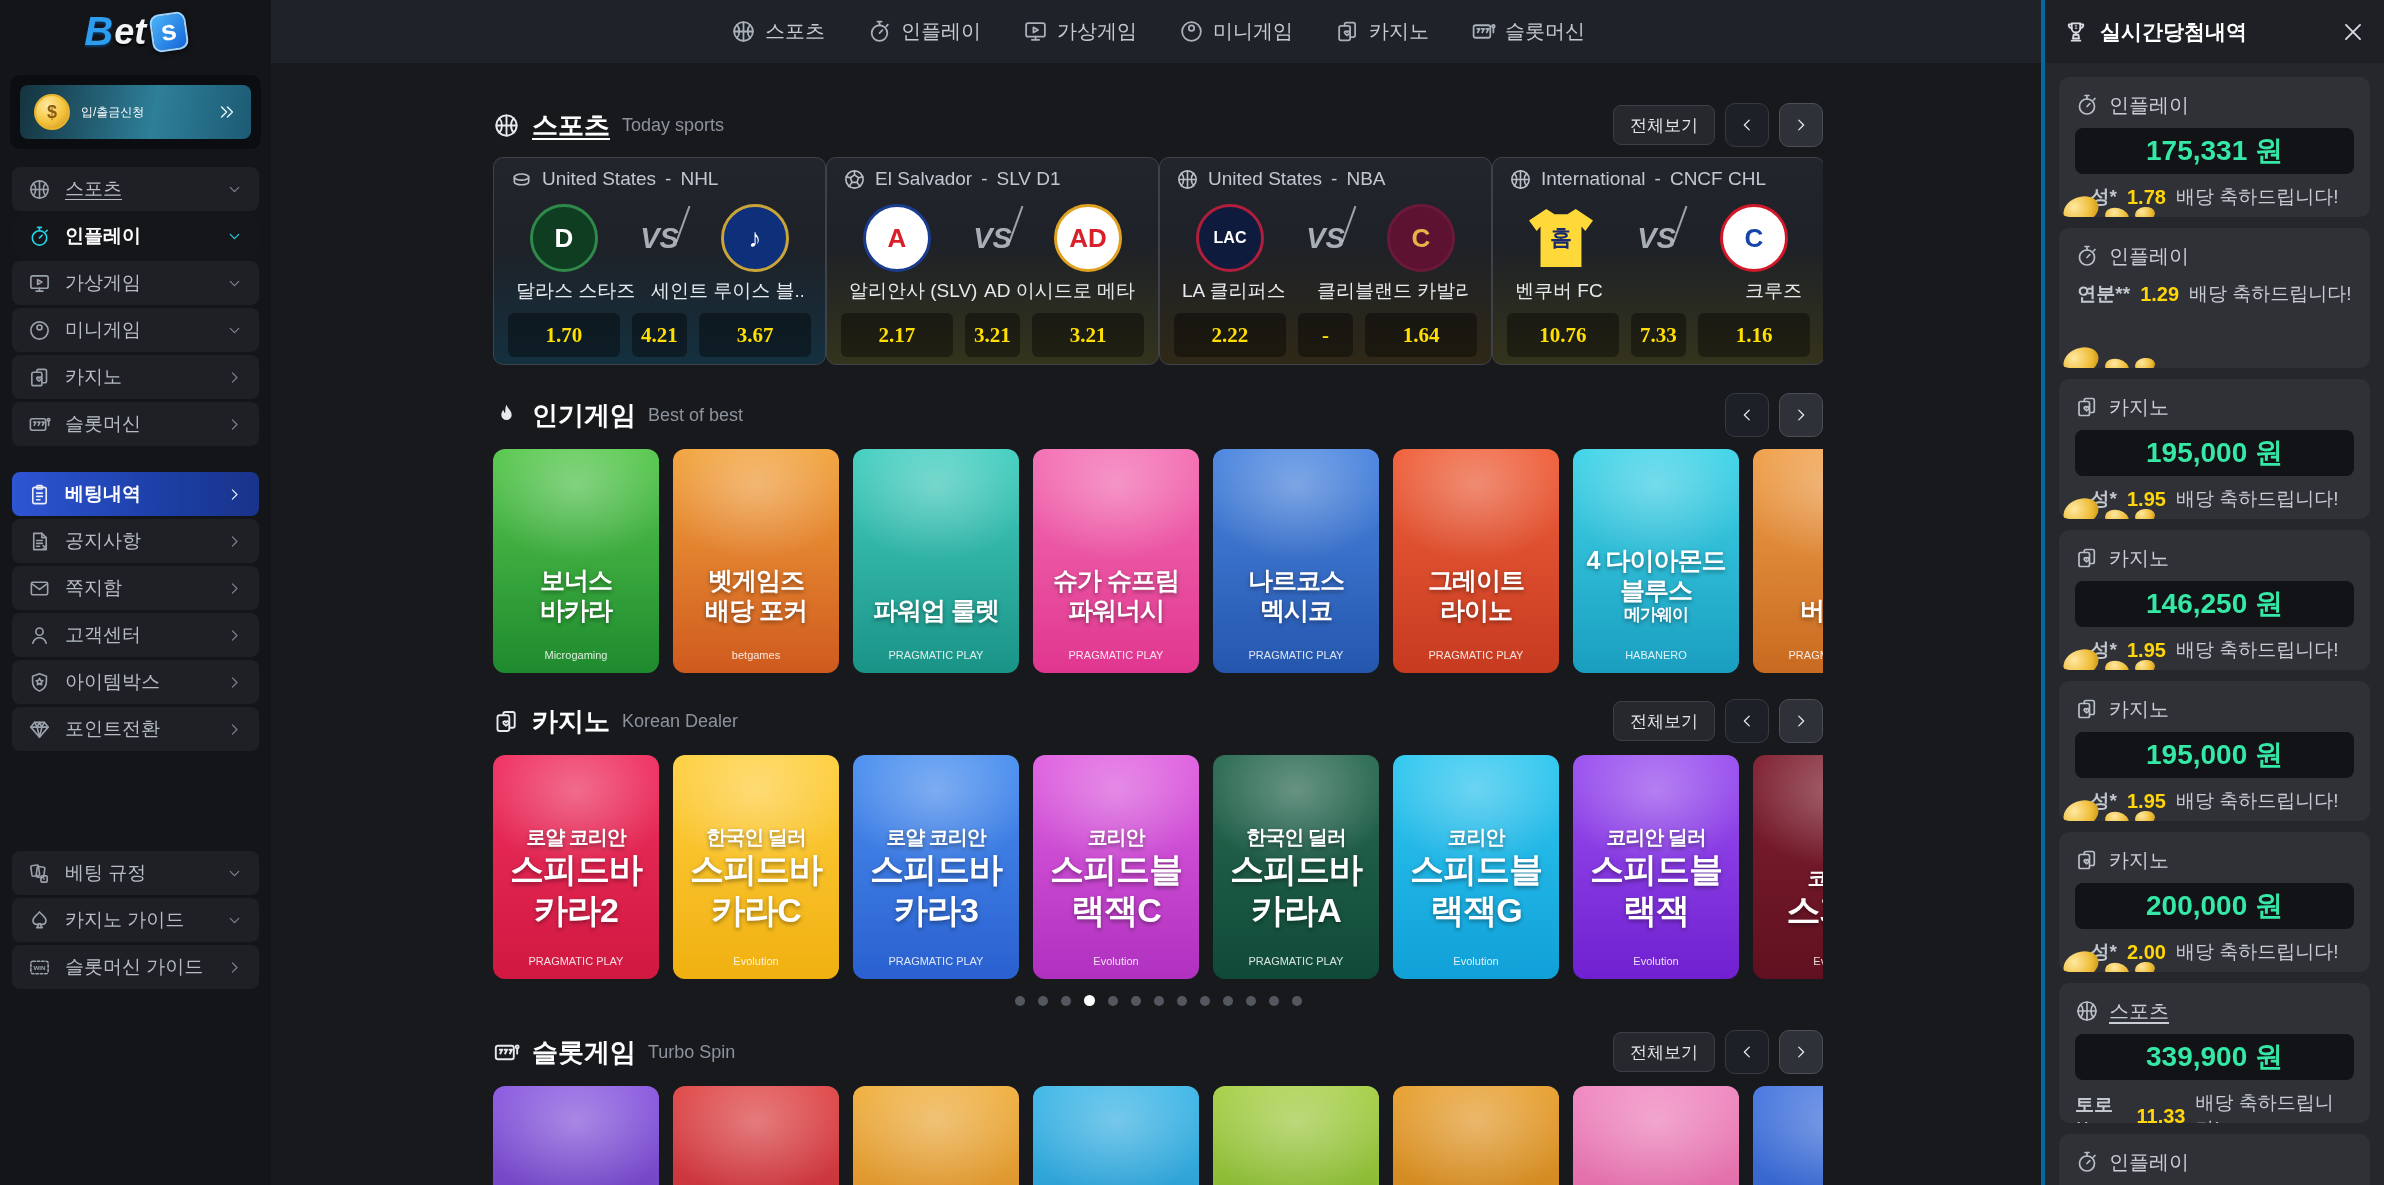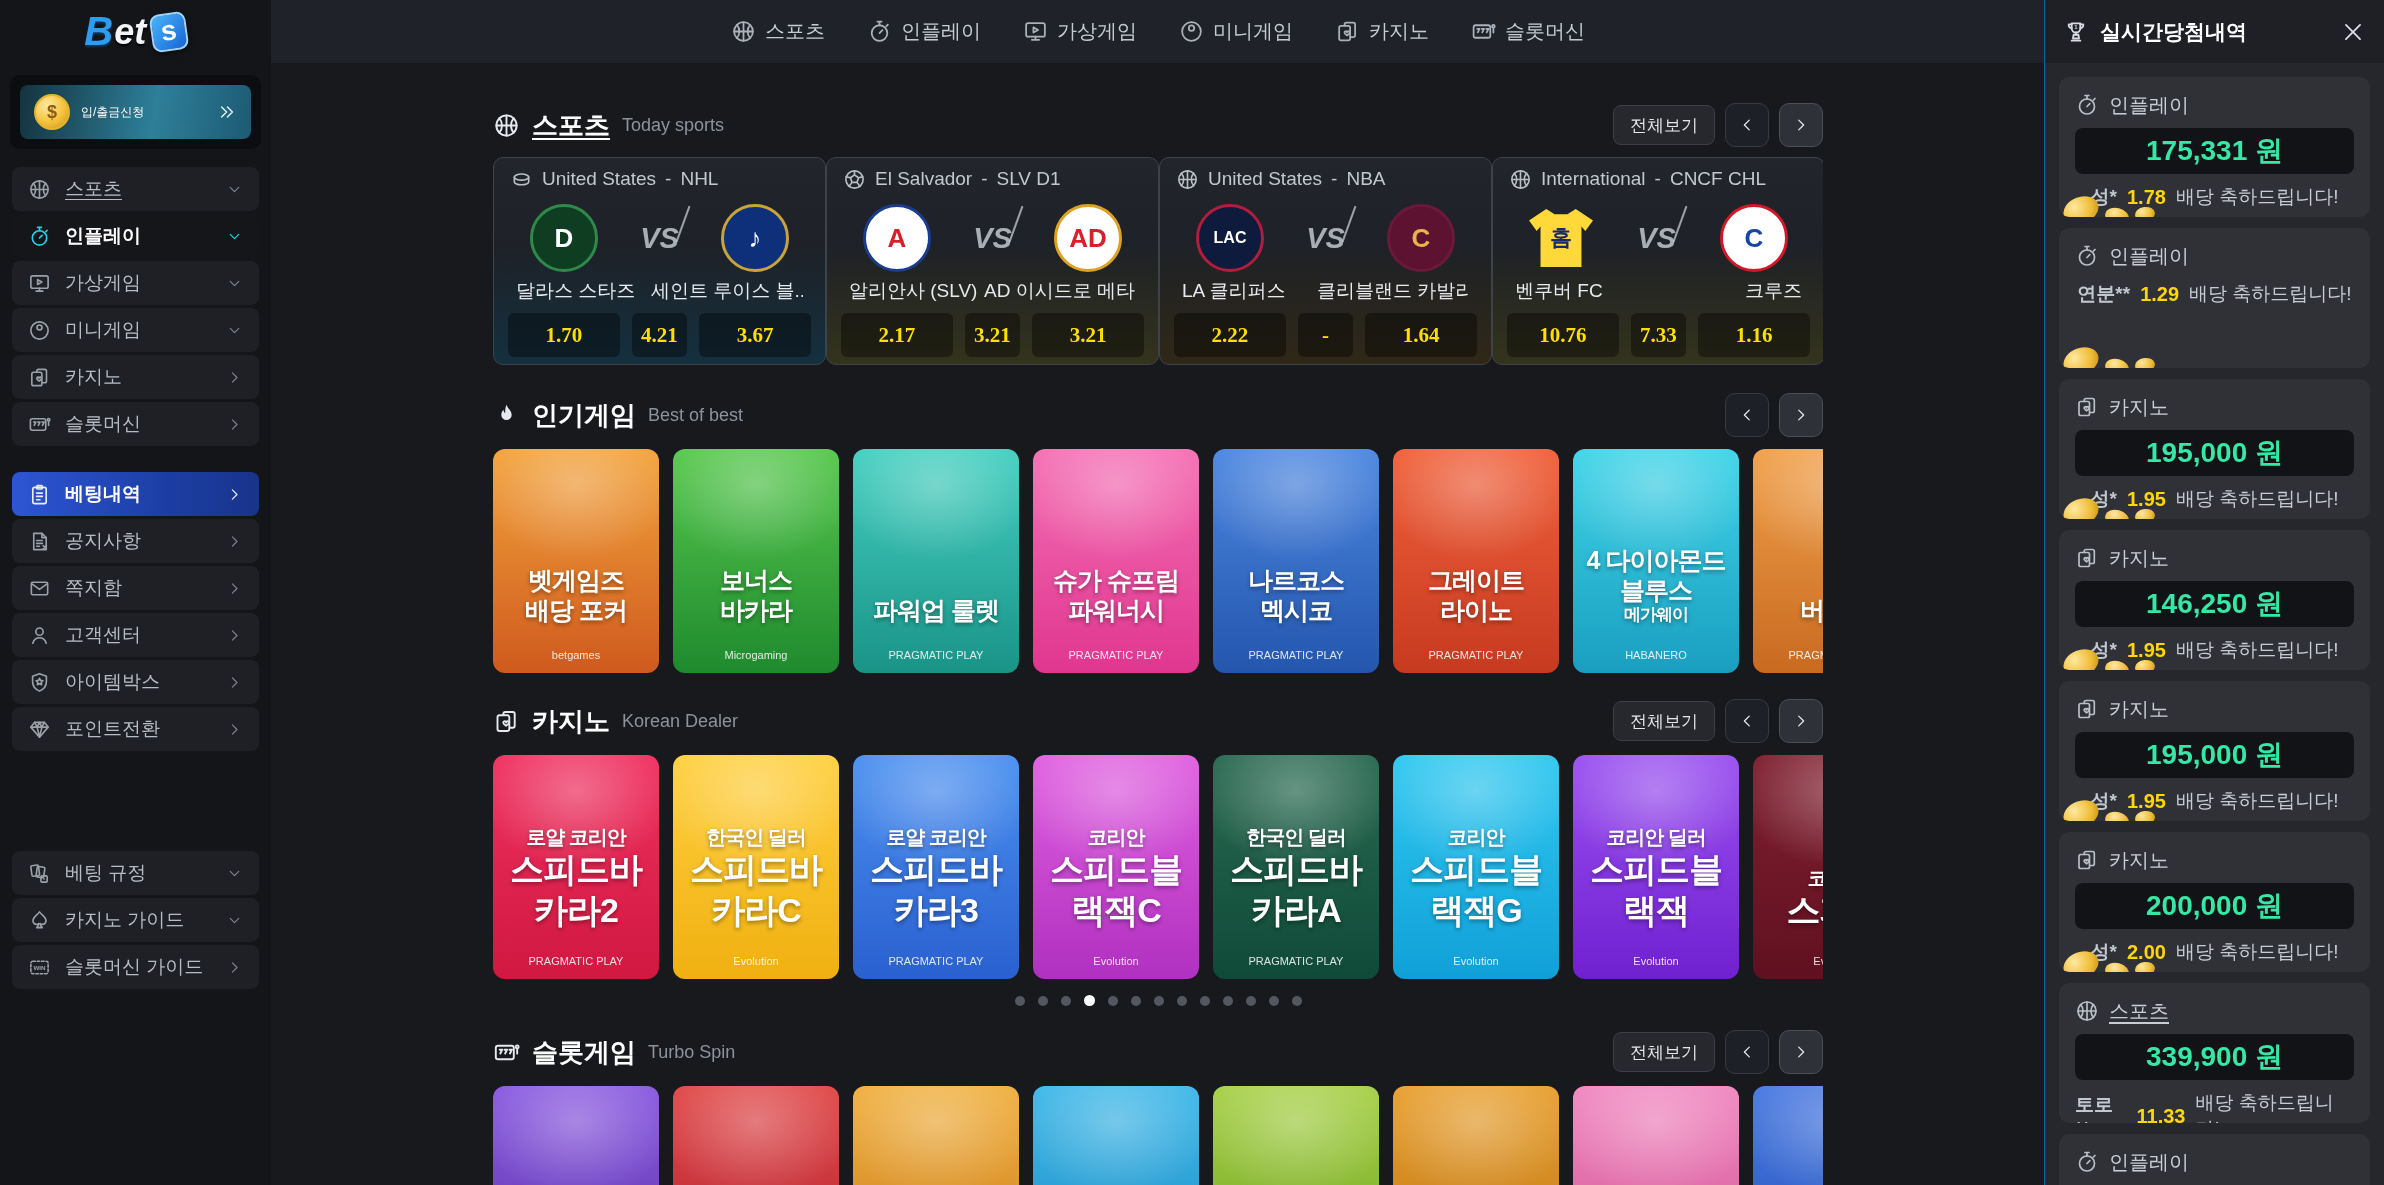--- a/index.html
+++ b/index.html
@@ -100,21 +100,21 @@
   .cas .gtitle .l:nth-child(2){font-size:34px;}
   .gprov{font-size:11px;color:rgba(255,255,255,.85);height:14px;}
   .scard{justify-content:flex-start;padding-top:100px;}
   .scard .gtitle{margin:0;}
   .dots{display:flex;gap:13px;justify-content:center;margin-top:16px;align-items:center;}
   .dot{width:10px;height:10px;border-radius:50%;background:#53575f;cursor:pointer;}
   .dot.on{background:#fff;width:11px;height:11px;}
 
   
   .rightbar{position:absolute;right:0;top:0;width:339px;height:100%;background:#26272c;
-            border-left:1px solid #0369a1;display:flex;flex-direction:column;}
+            border-left:4px solid #0369a1;display:flex;flex-direction:column;}
   .rb-h{height:63px;flex:0 0 auto;background:#1e2025;display:flex;align-items:center;gap:11px;padding:0 18px;}
   .rb-h .ic{width:26px;height:26px;color:#d8dce2;}
   .rb-title{color:#fff;font-weight:bold;font-size:21px;}
   .rb-x{margin-left:auto;width:22px;height:22px;color:#c2c7ce;cursor:pointer;}
   .entries{flex:1;padding:14px;display:flex;flex-direction:column;gap:11px;overflow:hidden;}
   .wentry{flex:0 0 140px;background:#2f3136;border-radius:10px;padding:13px 16px 0;position:relative;overflow:hidden;box-sizing:border-box;height:140px;}
   .we-h{display:flex;align-items:center;gap:10px;color:#c9ced6;font-size:20px;height:30px;}
   .we-h .ic{width:24px;height:24px;color:#b9bfc7;}
   .we-amt{height:46px;border-radius:8px;background:#121316;display:flex;align-items:center;justify-content:center;
           color:#35e8a5;font-weight:900;font-size:28px;margin-top:8px;}
@@ -578,35 +578,35 @@
               </svg>
             </div>
           <div class="nav-sq next">
               <svg class="ic">
                 <use href="#i-chev-r"></use>
               </svg>
             </div>
         </div>
       </div>
       <div class="grow">
+        <div class="gcard" style="--c1: #57c84d; --c2: #1e8a2e;">
+          <div class="gtitle">
+              <span class="l">보너스</span>
+              <span class="l">바카라</span>
+              <span class="l"></span>
+            </div>
+          <div class="gprov">Microgaming</div>
+        </div>
         <div class="gcard" style="--c1: #f2a33c; --c2: #cf5a1e;">
           <div class="gtitle">
               <span class="l">벳게임즈</span>
               <span class="l">배당 포커</span>
               <span class="l"></span>
             </div>
           <div class="gprov">betgames</div>
-        </div>
-        <div class="gcard" style="--c1: #57c84d; --c2: #1e8a2e;">
-          <div class="gtitle">
-              <span class="l">보너스</span>
-              <span class="l">바카라</span>
-              <span class="l"></span>
-            </div>
-          <div class="gprov">Microgaming</div>
         </div>
         <div class="gcard" style="--c1: #43cfc0; --c2: #1a9387;">
           <div class="gtitle">
               <span class="l">파워업 룰렛</span>
               <span class="l"></span>
               <span class="l"></span>
             </div>
           <div class="gprov">PRAGMATIC PLAY</div>
         </div>
         <div class="gcard" style="--c1: #f46fb4; --c2: #e0368f;">

